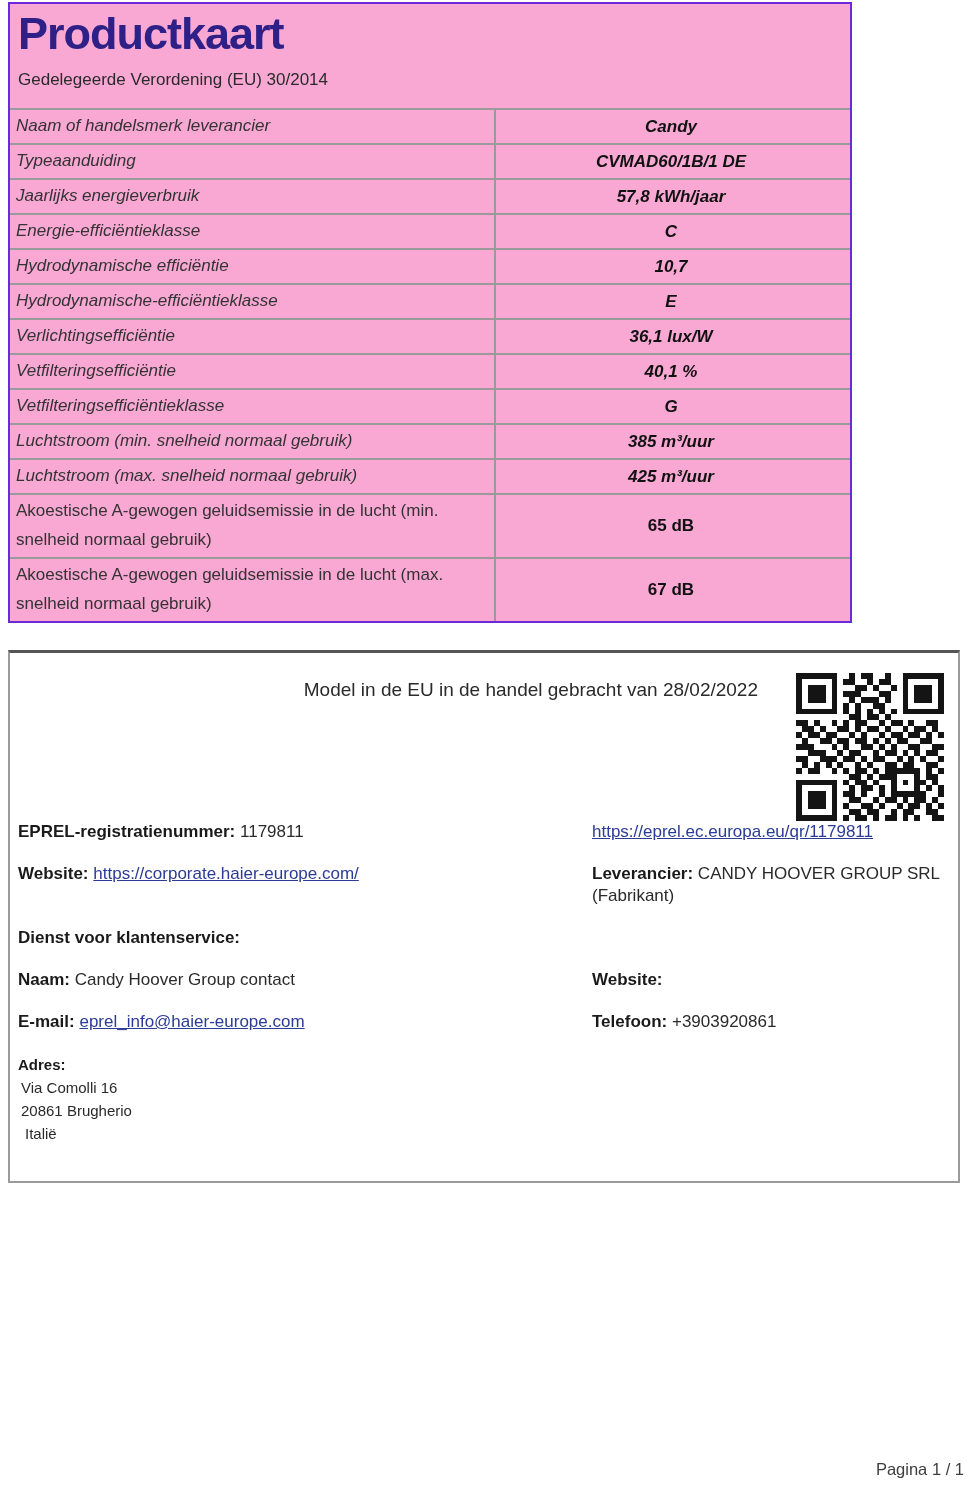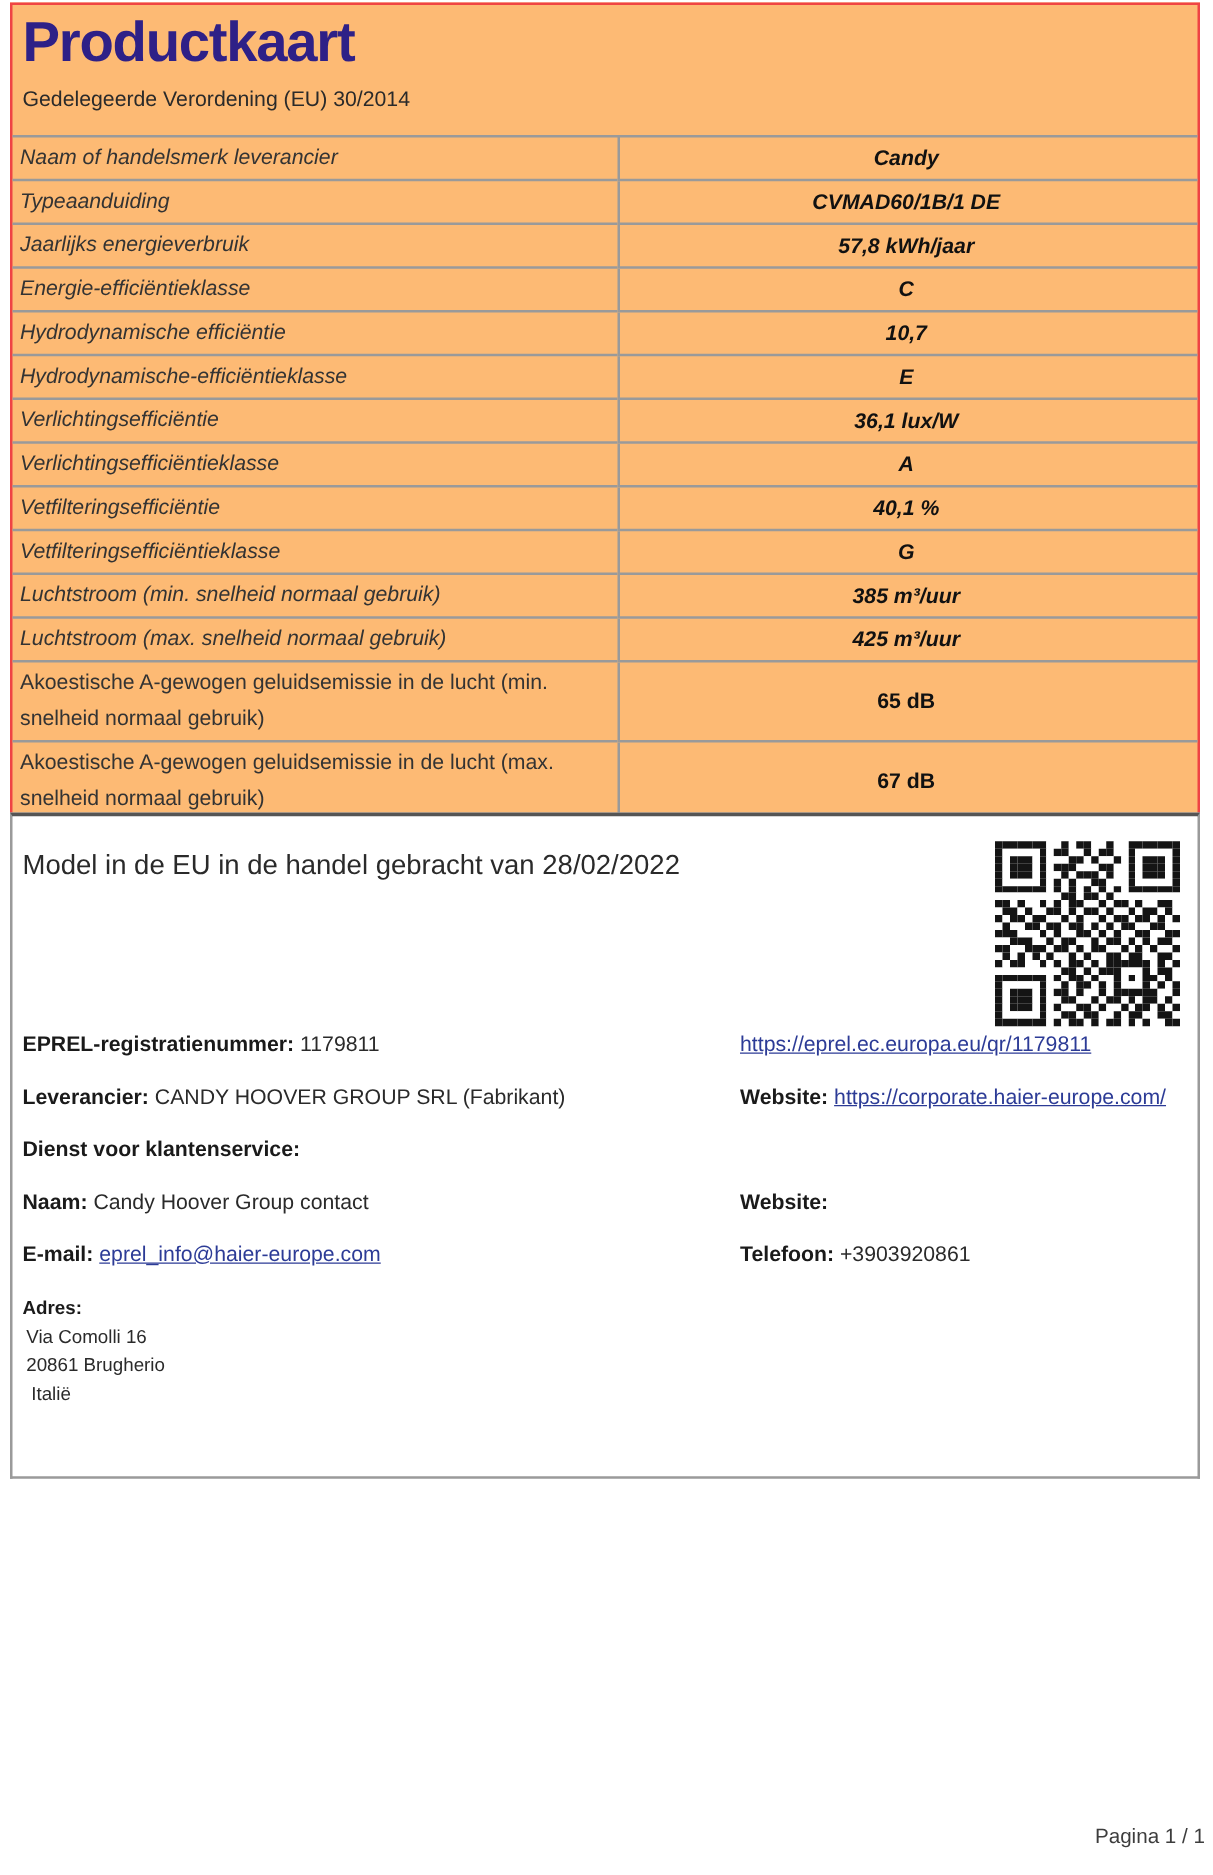--- a/index.html
+++ b/index.html
@@ -2,22 +2,22 @@
 <html><head>
 <meta charset="utf-8">
 <style>
   html,body{margin:0;padding:0;background:#fff;}
   .page{
     position:relative;width:970px;height:1500px;background:#ffffff;
     font-family:"Liberation Sans", sans-serif;color:#2a2a2a;overflow:hidden;
   }
   
   .box1{
-    position:absolute;left:8px;top:2px;width:952px;
-    border:2px solid #ef4444;box-sizing:border-box;background:#fdba74;
+    position:absolute;left:8px;top:2px;width:844px;
+    border:2px solid #6d28d9;box-sizing:border-box;background:#f9a8d4;
   }
   .title-block{height:104px;padding:6px 0 0 8px;box-sizing:border-box;}
   .doc-title{
     margin:0;font-size:45px;font-weight:bold;color:#2e2087;
     letter-spacing:-1px;line-height:1.05;
   }
   .doc-subtitle{margin-top:13px;font-size:17px;color:#2a2a2a;}
   table.spec{width:100%;border-collapse:collapse;table-layout:fixed;}
   table.spec td{
     border-top:2px solid #9a9a9a;font-size:17px;vertical-align:middle;
@@ -26,21 +26,21 @@
   td.label{width:468px;border-right:2px solid #9a9a9a;color:#333;line-height:1.7;}
   td.value{text-align:center;font-weight:bold;color:#111;margin-left:44px;}
   tr.single td{height:29px;font-style:italic;}
   tr.double td{height:57px;}
   
   .box2{
     position:absolute;left:8px;top:650px;width:952px;height:533px;
     border:2px solid #9a9a9a;border-top:3px solid #555;
     box-sizing:border-box;background:#fff;padding:26px 14px 0 8px;
   }
-  .model-line{font-size:22px;color:#2a2a2a;margin:0 0 120px 0;max-width:740px;}
+  .model-line{font-size:19px;color:#2a2a2a;margin:0 0 120px 0;max-width:740px;text-align:right;}
   .qr{
     position:absolute;top:20px;right:14px;width:148px;height:148px;
     display:grid;grid-template-columns:repeat(25,1fr);grid-template-rows:repeat(25,1fr);
     background:#fff;
   }
   .qr .qm{background:#fff;}
   .qr .qm.on{background:#141414;}
   .inforow{
     display:grid;grid-template-columns:1fr 352px;column-gap:10px;
     margin-bottom:20px;font-size:17px;align-items:start;line-height:22px;
@@ -89,24 +89,20 @@
         </tr>
         <tr class="single">
           <td class="label">Hydrodynamische-efficiëntieklasse</td>
           <td class="value">E</td>
         </tr>
         <tr class="single">
           <td class="label">Verlichtingsefficiëntie</td>
           <td class="value">36,1 lux/W</td>
         </tr>
         <tr class="single">
-          <td class="label">Verlichtingsefficiëntieklasse</td>
-          <td class="value">A</td>
-        </tr>
-        <tr class="single">
           <td class="label">Vetfilteringsefficiëntie</td>
           <td class="value">40,1 %</td>
         </tr>
         <tr class="single">
           <td class="label">Vetfilteringsefficiëntieklasse</td>
           <td class="value">G</td>
         </tr>
         <tr class="single">
           <td class="label">Luchtstroom (min. snelheid normaal gebruik)</td>
           <td class="value">385 m³/uur</td>
@@ -763,26 +759,26 @@
         <b>EPREL-registratienummer:</b>
         <span>1179811</span>
       </div>
       <div>
         <a class="doclink">https://eprel.ec.europa.eu/qr/1179811</a>
       </div>
     </div>
 
     <div class="inforow">
       <div>
+        <b>Website:</b>
+        <a class="doclink">https://corporate.haier-europe.com/</a>
+      </div>
+      <div>
         <b>Leverancier:</b>
         <span>CANDY HOOVER GROUP SRL (Fabrikant)</span>
-      </div>
-      <div>
-        <b>Website:</b>
-        <a class="doclink">https://corporate.haier-europe.com/</a>
       </div>
     </div>
 
     <div class="full-line">
       <b>Dienst voor klantenservice:</b>
     </div>
 
     <div class="inforow">
       <div>
         <b>Naam:</b>

